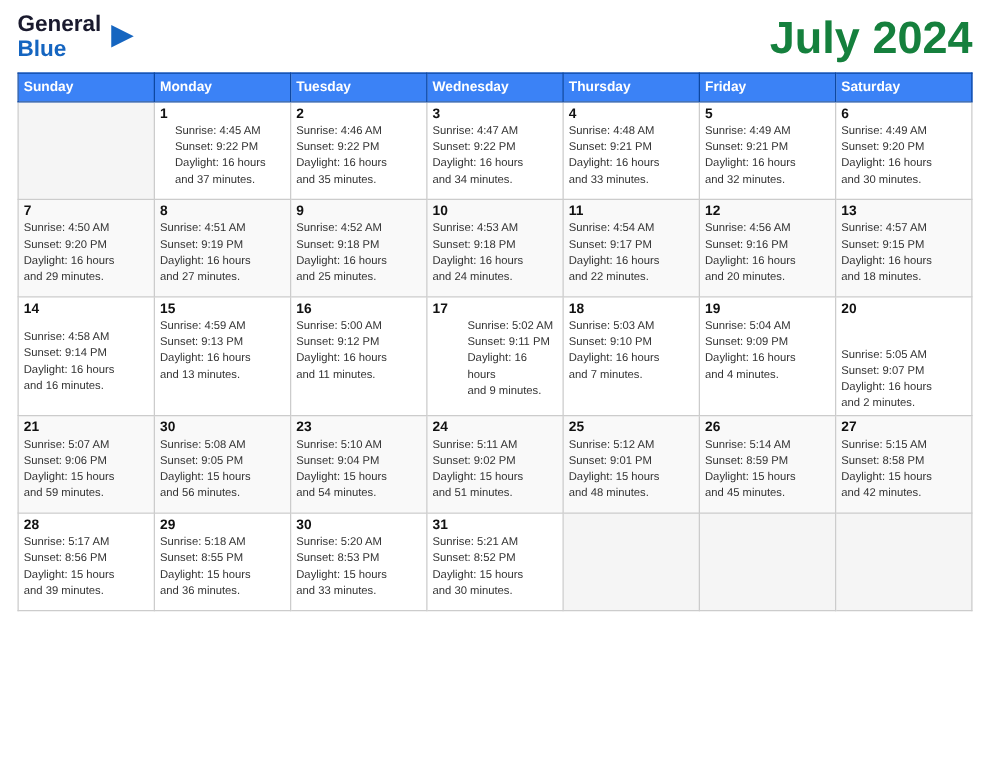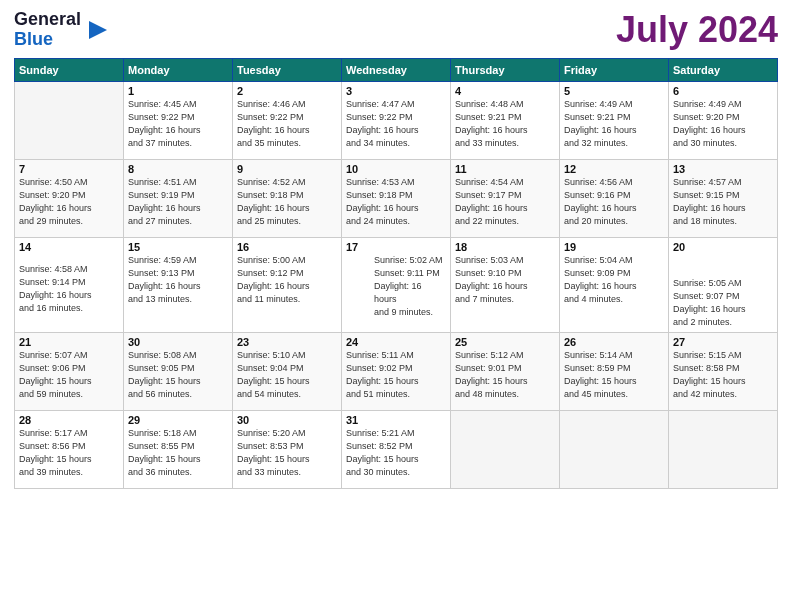--- a/index.html
+++ b/index.html
@@ -24,35 +24,35 @@
       display: flex;
       align-items: center;
       gap: 2px;
     }
     .title-block {
       text-align: right;
     }
     .month-title {
       font-size: 36px;
       font-weight: bold;
-      color: #701a75;
+      color: #15803d;
       line-height: 1.1;
     }
     .location {
       font-size: 15px;
       color: #333;
       margin-top: 2px;
     }
     table {
       width: 100%;
       border-collapse: collapse;
       table-layout: fixed;
     }
     th {
-      background-color: #0f766e;
+      background-color: #3b82f6;
       color: #fff;
       font-size: 11px;
       font-weight: bold;
       padding: 5px 4px;
       text-align: left;
       border: 1px solid #0d47a1;
     }
     td {
       border: 1px solid #ccc;
       vertical-align: top;
@@ -112,21 +112,21 @@
           <th>Thursday</th>
           <th>Friday</th>
           <th>Saturday</th>
         </tr>
     </thead>
     <tbody id="calendar-body">
     <tr>
           <td class="empty"></td>
           <td>
             <span class="day-num">1</span>
-            <div class="day-info" style="white-space: pre-line;">Sunrise: 4:45 AM
+            <div class="day-info" style="white-space: pre-line; margin-left: 12px;">Sunrise: 4:45 AM
 Sunset: 9:22 PM
 Daylight: 16 hours
 and 37 minutes.</div>
           </td>
           <td>
             <span class="day-num">2</span>
             <div class="day-info" style="white-space: pre-line;">Sunrise: 4:46 AM
 Sunset: 9:22 PM
 Daylight: 16 hours
 and 35 minutes.</div>

